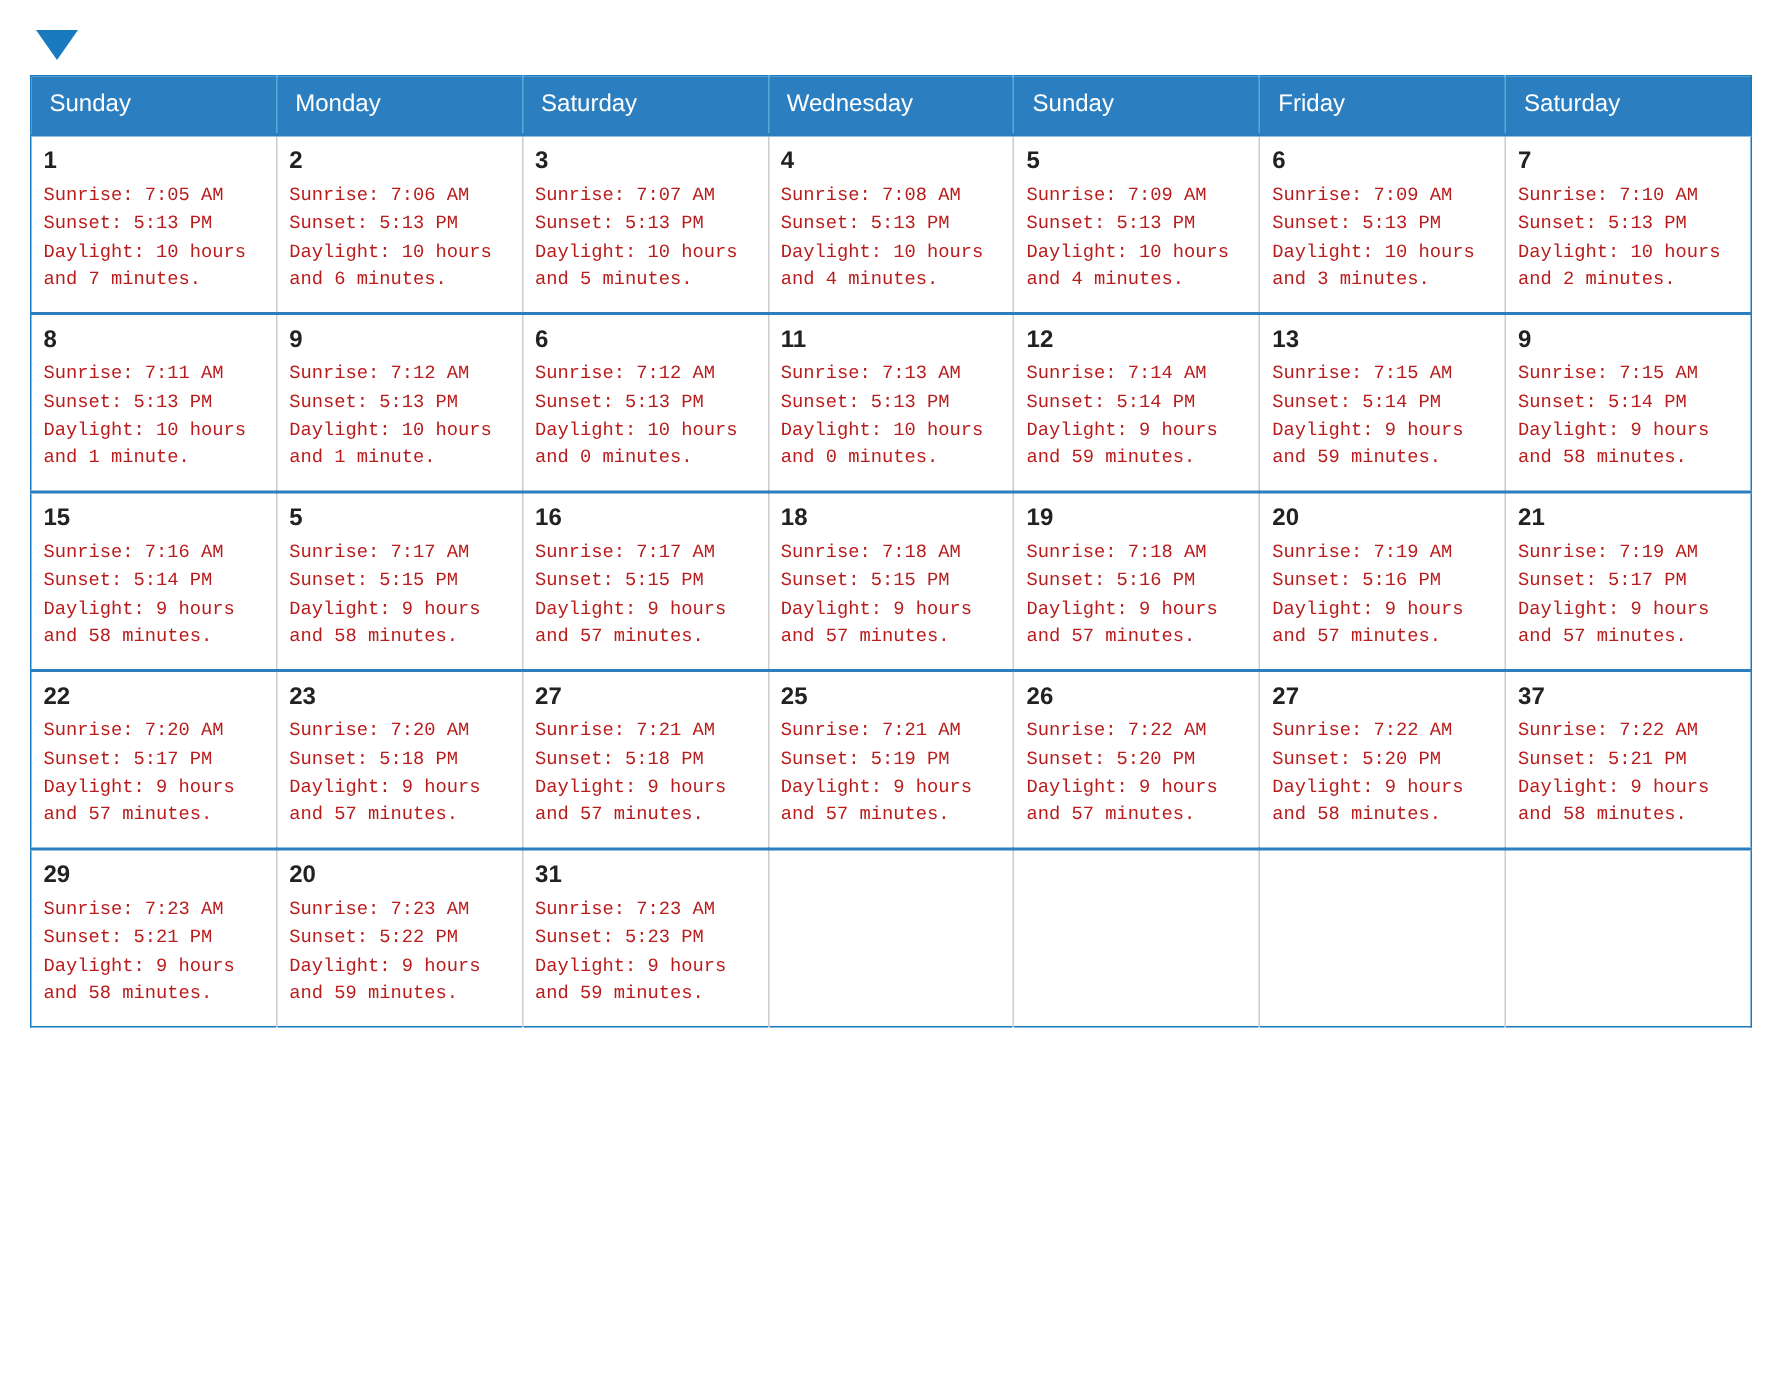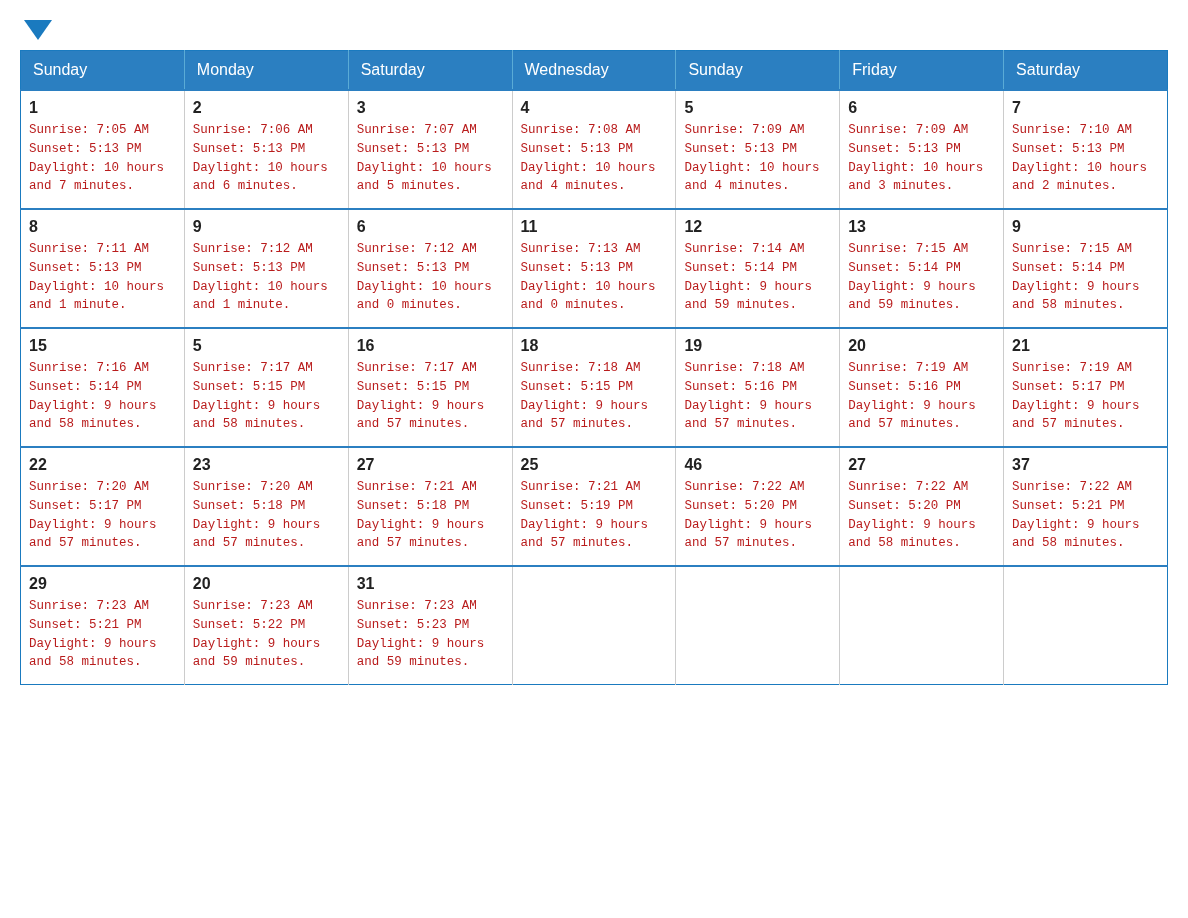--- a/index.html
+++ b/index.html
@@ -343,21 +343,21 @@
       </td>
         <td>
         <span class="day-number">25</span>
         <div class="day-info">
           Sunrise: 7:21 AM<br>
           Sunset: 5:19 PM<br>
           Daylight: 9 hours and 57 minutes.
         </div>
       </td>
         <td>
-        <span class="day-number">46</span>
+        <span class="day-number">26</span>
         <div class="day-info">
           Sunrise: 7:22 AM<br>
           Sunset: 5:20 PM<br>
           Daylight: 9 hours and 57 minutes.
         </div>
       </td>
         <td>
         <span class="day-number">27</span>
         <div class="day-info">
           Sunrise: 7:22 AM<br>

